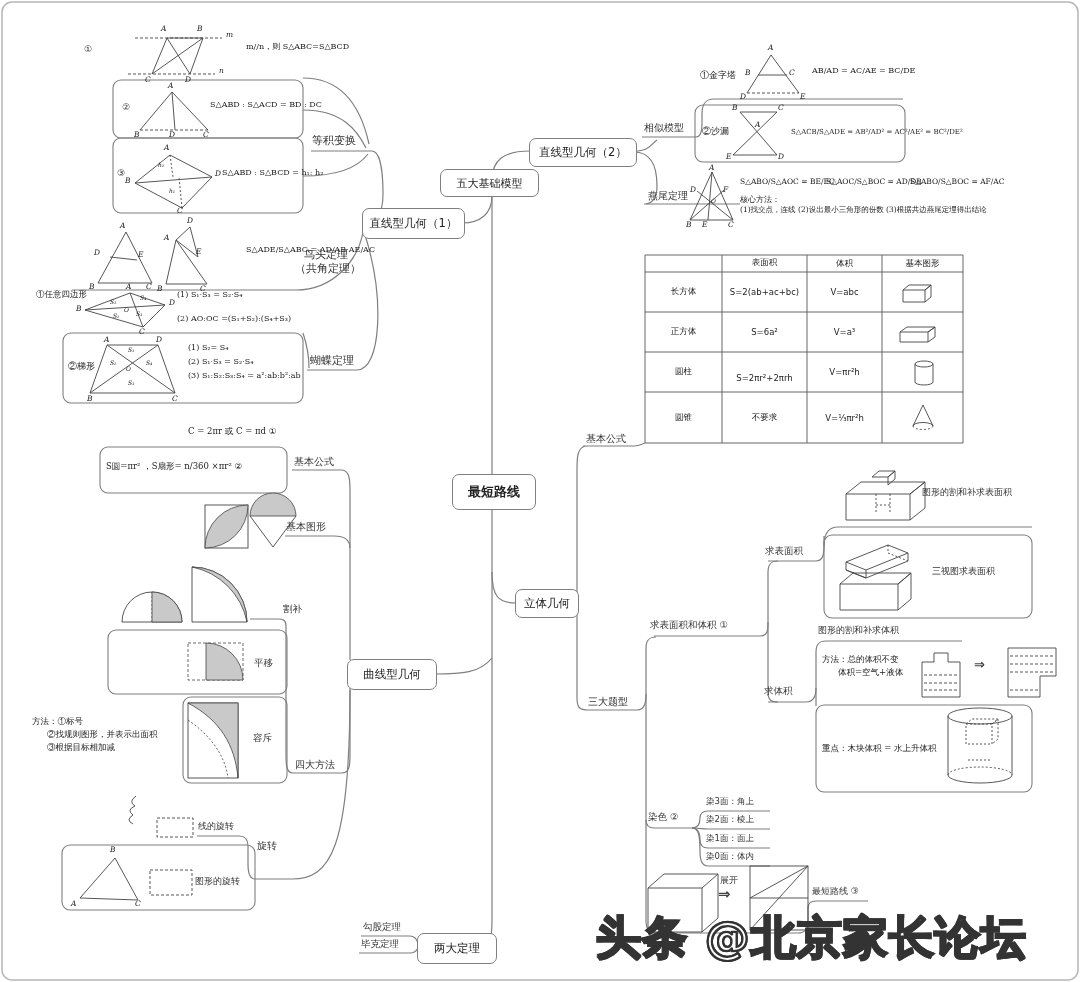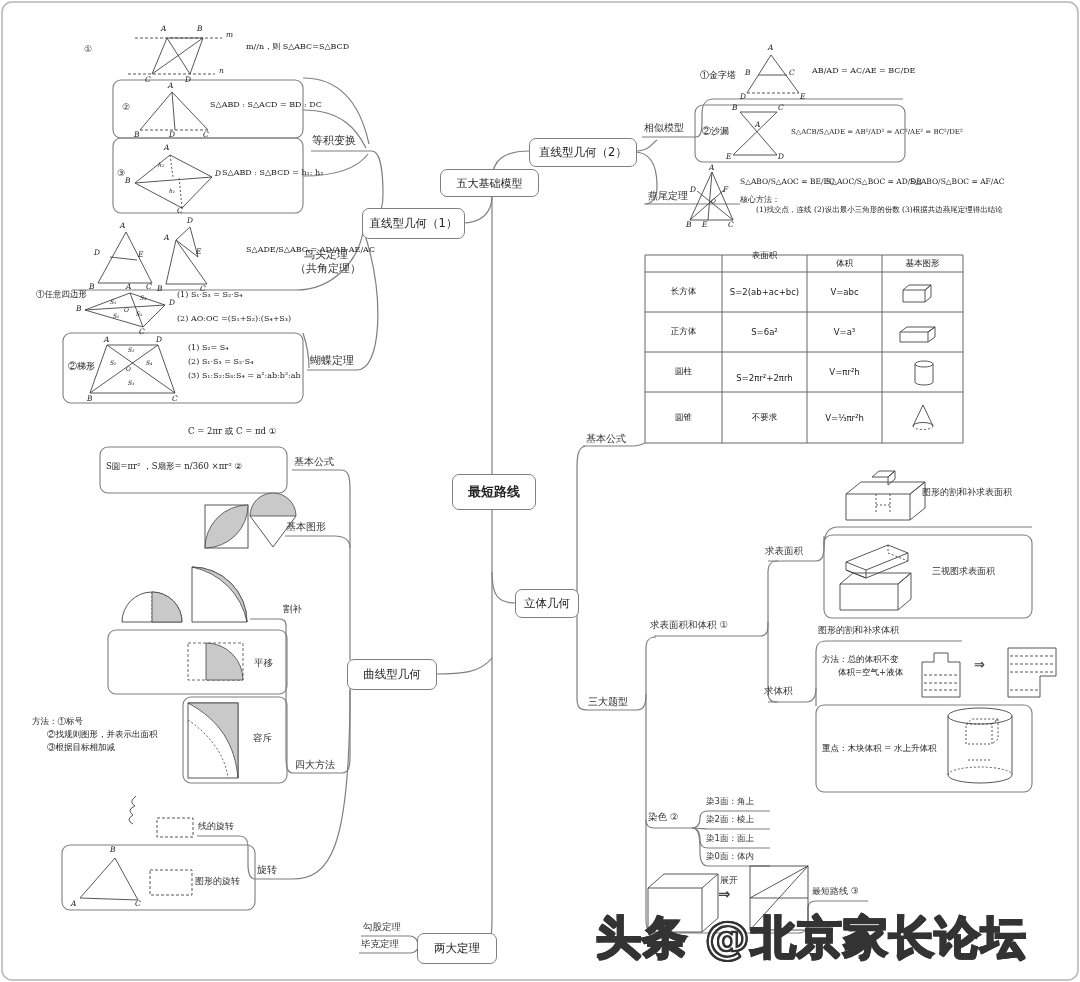--- a/index.html
+++ b/index.html
@@ -203,21 +203,21 @@
 </svg>
 
 <div class="node" style="left:452px;top:474px;width:82px;height:34px;font-weight:bold;font-size:13px;border-width:1.4px">最短路线</div>
 <div class="node" style="left:440px;top:169px;width:97px;height:26px;font-size:11px">五大基础模型</div>
 <div class="node" style="left:362px;top:208px;width:101px;height:29px">直线型几何（1）</div>
 <div class="node" style="left:529px;top:138px;width:106px;height:27px">直线型几何（2）</div>
 <div class="node" style="left:515px;top:589px;width:62px;height:27px">立体几何</div>
 <div class="node" style="left:347px;top:659px;width:88px;height:29px">曲线型几何</div>
 <div class="node" style="left:417px;top:933px;width:78px;height:29px">两大定理</div>
 
-<div class="tc" style="left:722px;top:248px;width:85px;height:15px">表面积</div>
+<div class="tc" style="left:722px;top:255px;width:85px;height:15px">表面积</div>
 <div class="tc" style="left:807px;top:255px;width:75px;height:17px">体积</div>
 <div class="tc" style="left:882px;top:255px;width:81px;height:17px">基本图形</div>
 
 <div class="tc" style="left:645px;top:272px;width:77px;height:40px">长方体</div>
 <div class="tc" style="left:722px;top:272px;width:85px;height:40px">S=2(ab+ac+bc)</div>
 <div class="tc" style="left:807px;top:272px;width:75px;height:40px">V=abc</div>
 
 <div class="tc" style="left:645px;top:312px;width:77px;height:40px">正方体</div>
 <div class="tc" style="left:722px;top:312px;width:85px;height:40px">S=6a²</div>
 <div class="tc" style="left:807px;top:312px;width:75px;height:40px">V=a³</div>
@@ -313,21 +313,21 @@
       <span class="fl lt" style="left: 690px; top: 186px;">D</span>
       <span class="fl lt" style="left: 723px; top: 186px;">F</span>
       <span class="fl tn" style="left: 711px; top: 198px;">O</span>
       <span class="fl lt" style="left: 686px; top: 221px;">B</span>
       <span class="fl lt" style="left: 702px; top: 221px;">E</span>
       <span class="fl lt" style="left: 728px; top: 221px;">C</span>
       <span class="fl fm" style="font-size: 7.5px; left: 740px; top: 178px;">S△ABO/S△AOC = BE/EC</span>
       <span class="fl fm" style="font-size: 7.5px; left: 826px; top: 178px;">S△AOC/S△BOC = AD/DB</span>
       <span class="fl fm" style="font-size: 7.5px; left: 910px; top: 178px;">S△ABO/S△BOC = AF/AC</span>
       <span class="fl fm" style="left: 740px; top: 195px;">核心方法：</span>
-      <span class="fl fm" style="font-size: 7.5px; left: 740px; top: 206px; margin-left: 16px;">(1)找交点，连线 (2)设出最小三角形的份数 (3)根据共边燕尾定理得出结论</span>
+      <span class="fl fm" style="font-size: 7.5px; left: 740px; top: 206px;">(1)找交点，连线 (2)设出最小三角形的份数 (3)根据共边燕尾定理得出结论</span>
       <span class="fl lb" style="left: 586px; top: 433px;">基本公式</span>
       <span class="fl lb" style="left: 588px; top: 696px;">三大题型</span>
       <span class="fl lb" style="font-size: 9.5px; left: 650px; top: 620px;">求表面积和体积 ①</span>
       <span class="fl lb" style="font-size: 9.5px; left: 765px; top: 546px;">求表面积</span>
       <span class="fl lb" style="font-size: 9px; left: 922px; top: 487px;">图形的割和补求表面积</span>
       <span class="fl lb" style="font-size: 9px; left: 932px; top: 566px;">三视图求表面积</span>
       <span class="fl lb" style="font-size: 9.5px; left: 764px; top: 686px;">求体积</span>
       <span class="fl lb" style="font-size: 9px; left: 818px; top: 625px;">图形的割和补求体积</span>
       <span class="fl fm" style="font-size: 8.5px; left: 822px; top: 655px;">方法：总的体积不变</span>
       <span class="fl fm" style="font-size: 8.5px; left: 838px; top: 668px;">体积=空气+液体</span>
@@ -350,20 +350,20 @@
       <span class="fl lb" style="font-size: 9.5px; left: 253px; top: 733px;">容斥</span>
       <span class="fl fm" style="font-size: 8.5px; left: 32px; top: 717px;">方法：①标号</span>
       <span class="fl fm" style="font-size: 8.5px; left: 47px; top: 730px;">②找规则图形，并表示出面积</span>
       <span class="fl fm" style="font-size: 8.5px; left: 47px; top: 743px;">③根据目标相加减</span>
       <span class="fl lb" style="left: 295px; top: 759px;">四大方法</span>
       <span class="fl lb" style="font-size: 9px; left: 198px; top: 821px;">线的旋转</span>
       <span class="fl lb" style="font-size: 9px; left: 195px; top: 876px;">图形的旋转</span>
       <span class="fl lt" style="left: 110px; top: 846px;">B</span>
       <span class="fl lt" style="left: 71px; top: 900px;">A</span>
       <span class="fl lt" style="left: 135px; top: 900px;">C</span>
-      <span class="fl lb" style="left: 257px; top: 864px;">旋转</span>
+      <span class="fl lb" style="left: 257px; top: 840px;">旋转</span>
       <span class="fl lb" style="font-size: 9.5px; left: 363px; top: 922px;">勾股定理</span>
       <span class="fl lb" style="font-size: 9.5px; left: 361px; top: 939px;">毕克定理</span>
     </div>
 
 <div id="watermark">头条 @北京家长论坛</div>
 
 </div>
 
 </body></html>

